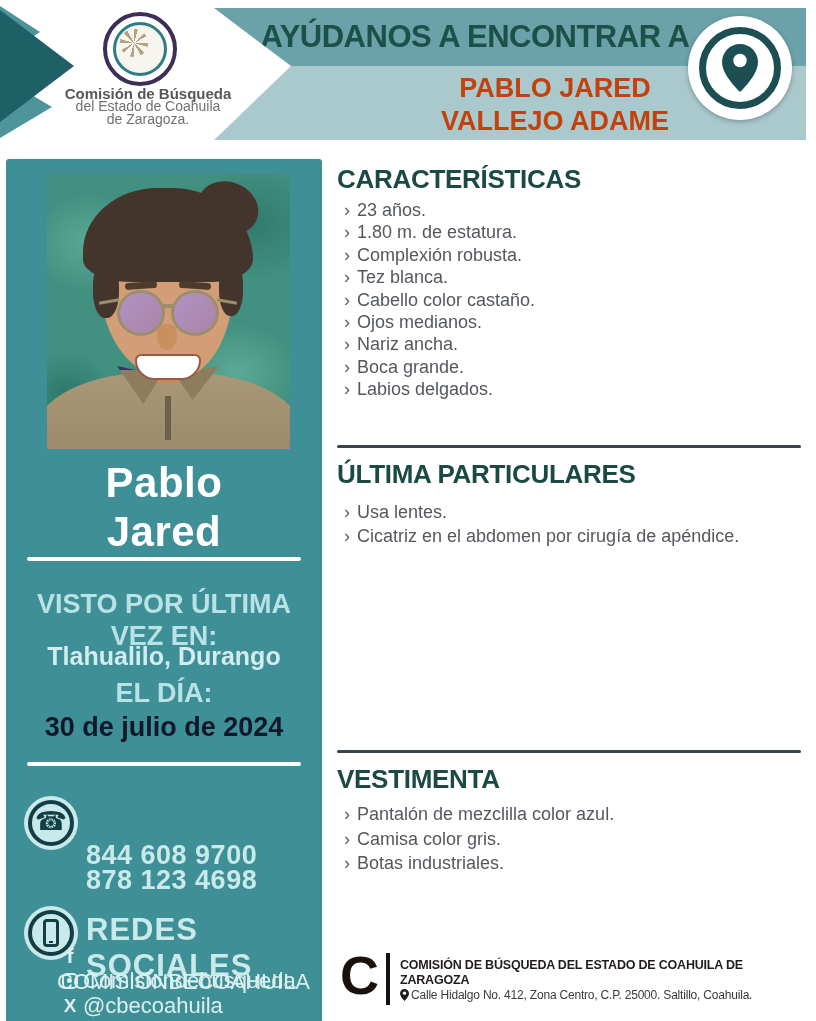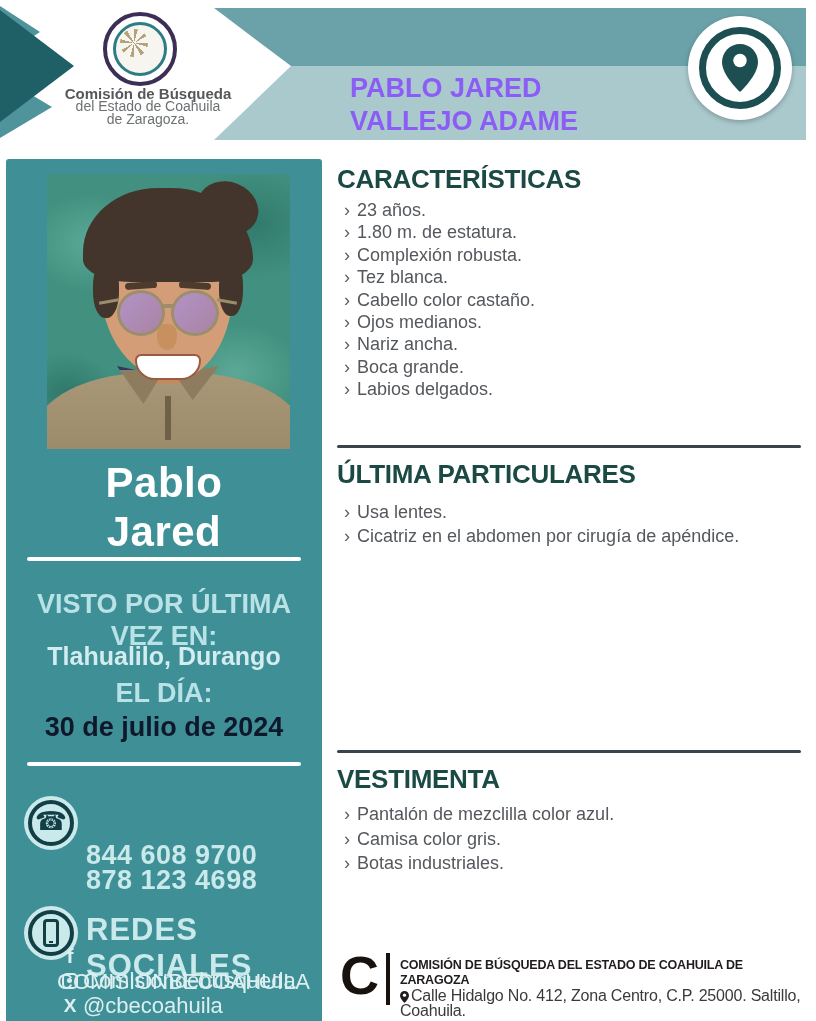--- a/index.html
+++ b/index.html
@@ -4,22 +4,22 @@
 <style>
   html,body{margin:0;padding:0;background:#ffffff;}
   #poster{position:relative;width:816px;height:1021px;background:#ffffff;overflow:hidden;
           font-family:"Liberation Sans",sans-serif;}
 
   
   .band-top{position:absolute;left:6px;top:8px;width:800px;height:58px;background:#6BA1A8;}
   .band-name{position:absolute;left:6px;top:66px;width:800px;height:74px;background:#AAC9CD;}
   .banner-title{position:absolute;left:245px;top:8px;width:460px;height:58px;line-height:58px;
       text-align:center;font-size:31px;font-weight:800;letter-spacing:-0.5px;color:#1B5149;}
-  .person-name{position:absolute;left:350px;top:72px;width:410px;
-      font-size:27px;font-weight:800;line-height:33px;letter-spacing:0px;color:#8b5cf6;}
+  .person-name{position:absolute;left:350px;top:72px;width:410px;text-align:center;
+      font-size:27px;font-weight:800;line-height:33px;letter-spacing:0px;color:#c2410c;}
 
   
   .arrow-panel{position:absolute;left:6px;top:8px;width:285px;height:132px;background:#ffffff;
       clip-path:polygon(0 0,73% 0,100% 44%,73% 100%,0 100%);}
 
   
   .dia{position:absolute;}
   .dia-light-top{left:0;top:6px;width:40px;height:52px;background:#4F939B;
       clip-path:polygon(0 0,100% 50%,0 100%);}
   .dia-light-bot{left:0;top:76px;width:52px;height:62px;background:#4F939B;
@@ -128,30 +128,31 @@
   .l-carac{top:199px;line-height:22.4px;}
   .l-senas{top:500px;line-height:24px;}
   .l-vest{top:802px;line-height:24.5px;}
   .blist li:before{content:"›";margin-right:7px;color:#5B6065;}
 
   
   .f-logo{position:absolute;left:340px;top:948px;font-size:54px;font-weight:800;color:#18120E;line-height:54px;}
   .f-bar{position:absolute;left:386px;top:953px;width:4px;height:52px;background:#18120E;}
   .f-text{position:absolute;left:400px;top:958px;width:412px;}
   .f-org{font-size:12.5px;font-weight:700;letter-spacing:-0.2px;color:#211C1C;line-height:15px;}
-  .f-addr{font-size:16px;color:#3A3A3A;letter-spacing:-0.2px;line-height:15px;}
+  .f-addr{font-size:12px;color:#3A3A3A;letter-spacing:-0.2px;line-height:15px;}
   .f-pin{display:inline-block;vertical-align:-2px;margin-right:2px;}
 </style>
 </head>
 <body>
 
 <div id="poster">
 
   <div class="band-top"></div>
   <div class="band-name"></div>
+  <div class="banner-title">AYÚDANOS A ENCONTRAR A</div>
   <div class="person-name">
     <div>PABLO JARED</div>
     <div>VALLEJO ADAME</div>
   </div>
 
   <div class="arrow-panel"></div>
   <div class="dia dia-light-top"></div>
   <div class="dia dia-light-bot"></div>
   <div class="dia dia-dark"></div>
 

